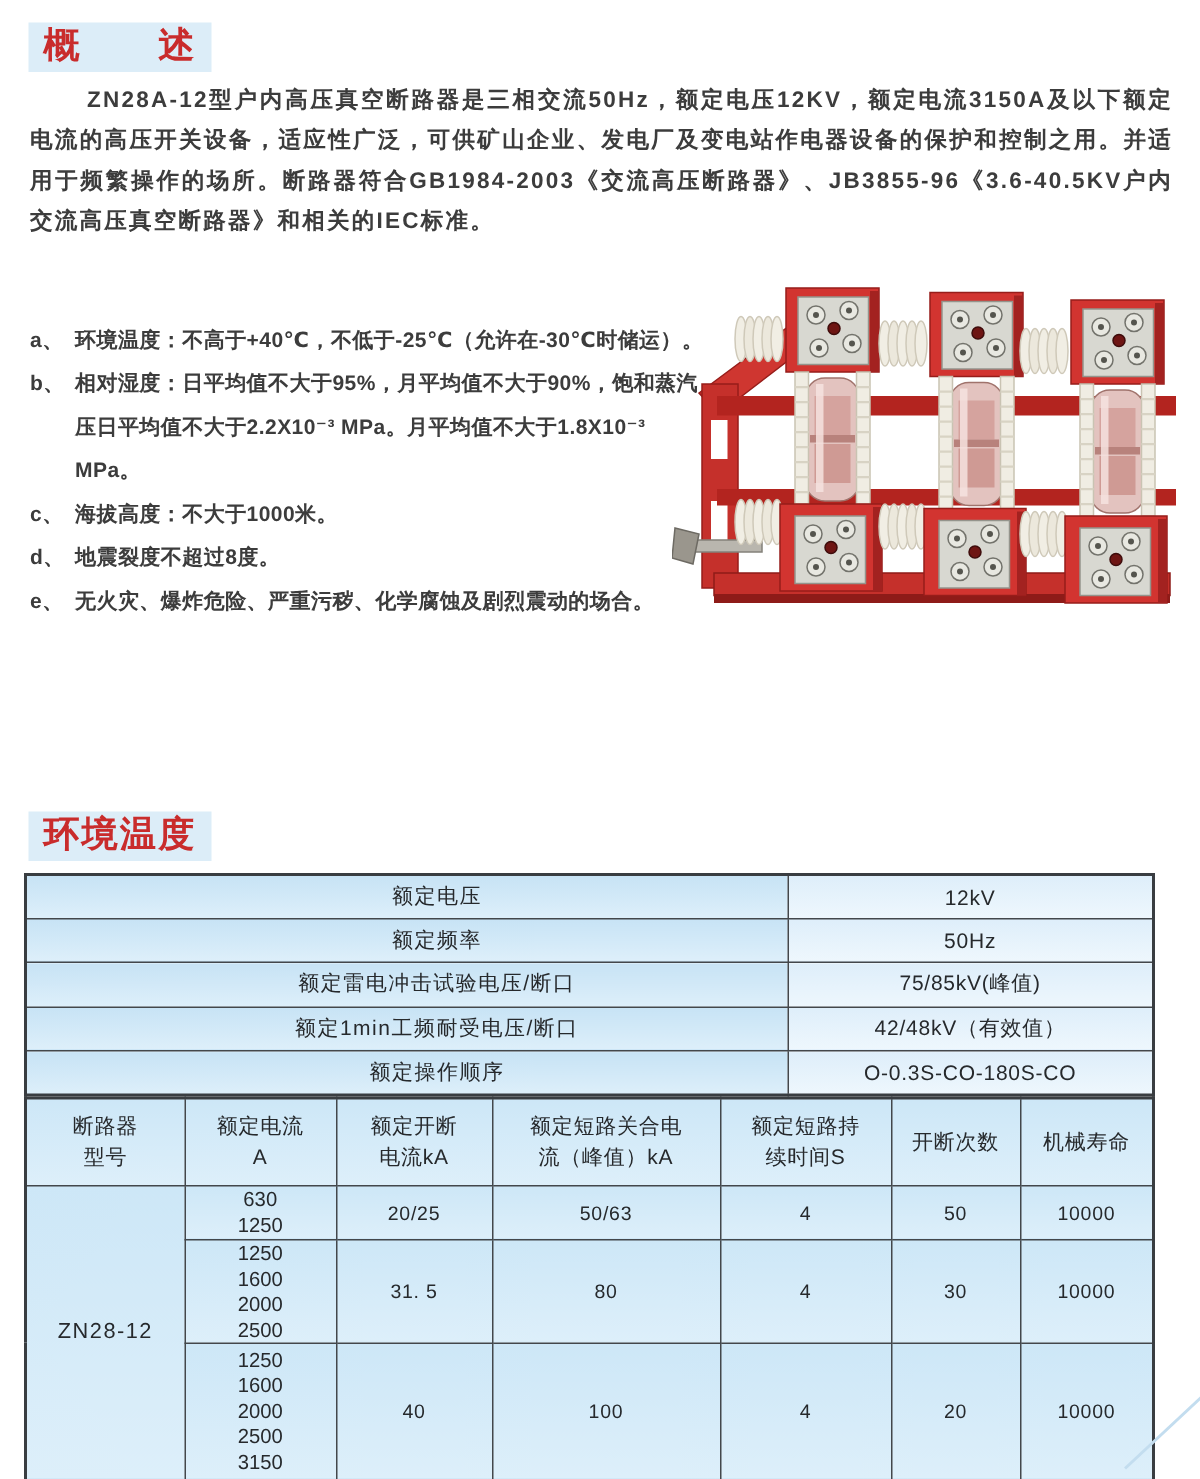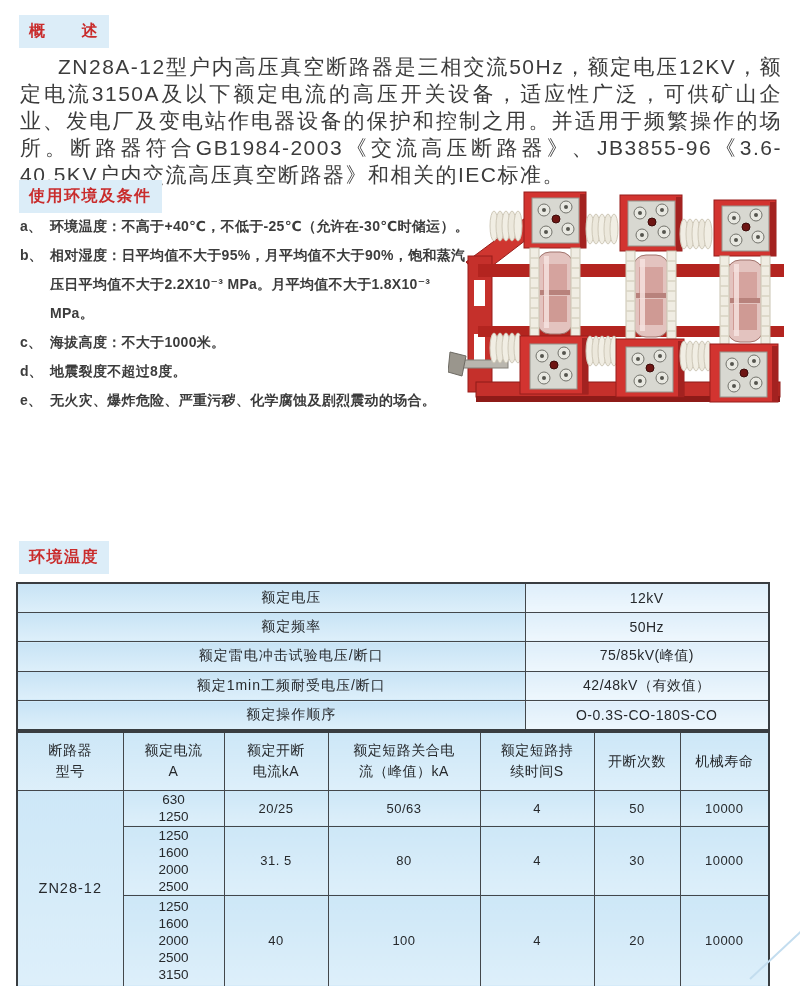--- a/index.html
+++ b/index.html
@@ -6,26 +6,26 @@
   html,body { background:#ffffff; }
   .page {
     position:relative; width:800px; height:986px; margin:0 auto;
     background:#ffffff; overflow:hidden;
     font-family:"Liberation Sans","DejaVu Sans",sans-serif;
     color:#3b3b3b;
   }
   .badge {
     position:absolute; left:19px;
     background:#dcedf8; color:#c92c2c;
-    font-size:16px; font-weight:bold; letter-spacing:1.5px;
+    font-size:24px; font-weight:bold; letter-spacing:1.5px;
     padding:5px 10px 6px 10px; line-height:22px; white-space:nowrap;
   }
   .para {
     position:absolute; left:20px; width:762px;
-    font-size:21px; font-weight:400; letter-spacing:1.5px;
+    font-size:15px; font-weight:700; letter-spacing:1.5px;
     line-height:27px; text-align:justify; text-indent:38px;
     color:#3c3c3c;
   }
   .env-list {
     position:absolute; left:20px; top:212px; width:452px;
     font-size:14px; font-weight:600; letter-spacing:0.3px;
     line-height:29px; color:#3c3c3c;
   }
   .env-item { display:flex; align-items:flex-start; }
   .env-item .marker { flex:0 0 30px; }
@@ -74,23 +74,20 @@
 </head>
 <body>
 
 <div class="page">
 
   <div class="badge" style="top:15px;">
     <span>概　　述</span>
   </div>
   <p class="para" style="top:53px;">ZN28A-12型户内高压真空断路器是三相交流50Hz，额定电压12KV，额定电流3150A及以下额定电流的高压开关设备，适应性广泛，可供矿山企业、发电厂及变电站作电器设备的保护和控制之用。并适用于频繁操作的场所。断路器符合GB1984-2003《交流高压断路器》、JB3855-96《3.6-40.5KV户内交流高压真空断路器》和相关的IEC标准。</p>
 
-  <div class="badge" style="top:180px;">
-    <span>使用环境及条件</span>
-  </div>
   <div class="env-list">
     <div class="env-item">
       <span class="marker">a、</span>
       <span class="text">环境温度：不高于+40℃，不低于-25℃（允许在-30℃时储运）。</span>
     </div>
     <div class="env-item">
       <span class="marker">b、</span>
       <span class="text">相对湿度：日平均值不大于95%，月平均值不大于90%，饱和蒸汽
 压日平均值不大于2.2X10⁻³ MPa。月平均值不大于1.8X10⁻³ MPa。</span>
     </div>

